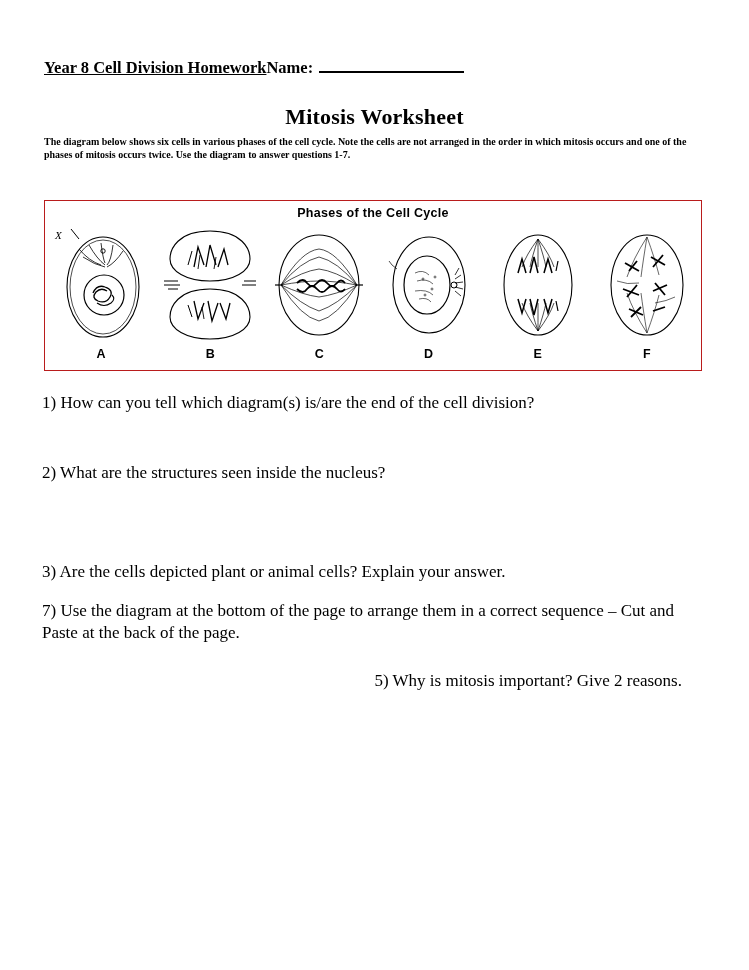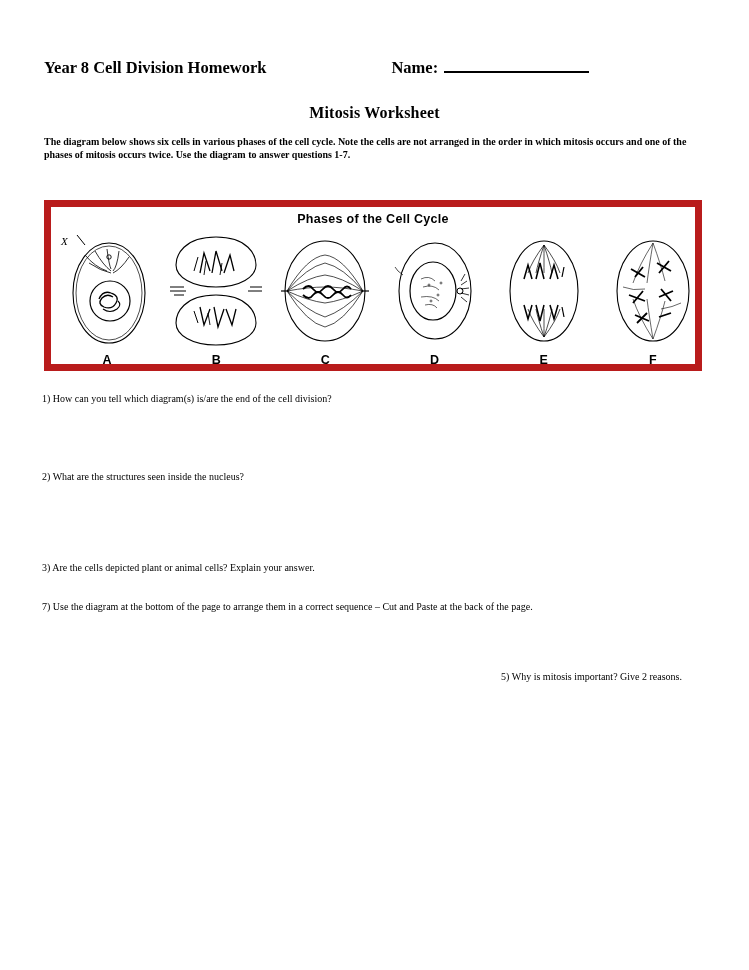--- a/index.html
+++ b/index.html
@@ -27,61 +27,61 @@
     left: 44px;
     top: 58px;
     width: 660px;
     display: flex;
     align-items: baseline;
   }
   .hw-title {
     font-weight: bold;
     font-size: 16.5px;
     white-space: nowrap;
+    text-decoration: underline;
   }
   .name-block {
-    margin-left: 125px;
     font-weight: bold;
     font-size: 16.5px;
     white-space: nowrap;
   }
   .name-line {
     display: inline-block;
     border-bottom: 2px solid #000;
     width: 145px;
     height: 13px;
     margin-left: 6px;
   }
   .main-title {
     position: absolute;
     top: 104px;
     left: 0;
     width: 749px;
     text-align: center;
     font-weight: bold;
-    font-size: 16px;
+    font-size: 22px;
     letter-spacing: 0.2px;
   }
   .intro {
     position: absolute;
     left: 44px;
     top: 135px;
     width: 648px;
     font-weight: bold;
     font-size: 10px;
     line-height: 1.33;
     text-align: left;
   }
   .figure {
     position: absolute;
     left: 44px;
     top: 200px;
     width: 658px;
     height: 171px;
-    border: 7px solid #b91c1c;
+    border: 1px solid #b91c1c;
     background: #fff;
     box-sizing: border-box;
   }
   .figure-title {
     position: absolute;
     top: 5px;
     left: 0;
     width: 100%;
     text-align: center;
     font-family: "Liberation Sans", sans-serif;
@@ -128,27 +128,27 @@
     font-style: italic;
     font-size: 11px;
   }
   .questions {
     position: absolute;
     left: 42px;
     top: 392px;
     width: 655px;
   }
   .question {
-    font-size: 10px;
+    font-size: 17px;
     line-height: 1.3;
     text-align: left;
     font-family: Liberation Serif, serif;
   }
   .q1 { position: absolute; top: 0px; width: 640px; }
-  .q2 { position: absolute; top: 78px; width: 640px; }
+  .q2 { position: absolute; top: 70px; width: 640px; }
   .q3 { position: absolute; top: 138px; width: 640px; margin-top: 31px; }
   .q4 { position: absolute; top: 208px; width: 655px; }
   .q5 { position: absolute; top: 278px; width: 640px; text-align: right; }
 </style>
 </head>
 <body>
 
 <div class="page">
 
   <div class="header-row">

